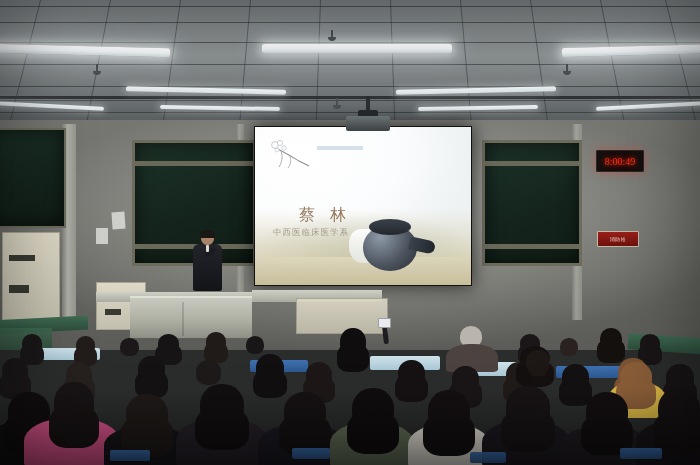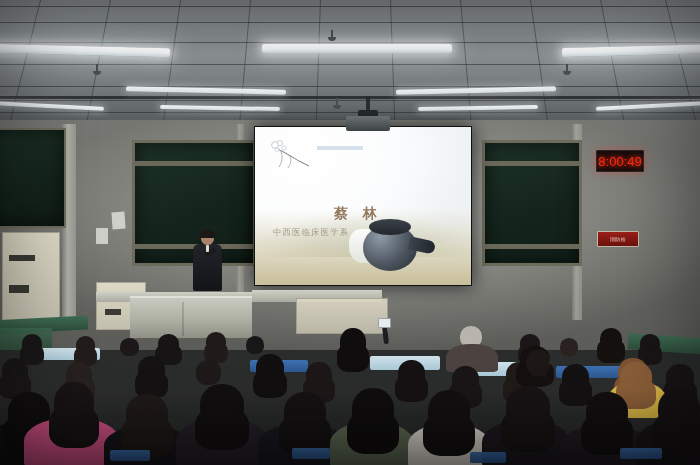--- a/index.html
+++ b/index.html
@@ -71,21 +71,21 @@
     display:flex;align-items:center;justify-content:center;
   }
   .title-box span{
     font-family:"DejaVu Serif",serif;font-size:20px;letter-spacing:2px;color:#4a5a6b;
     white-space:nowrap;text-shadow:0 0 1px rgba(90,110,130,.6);
   }
   .title-cap{position:absolute;left:62px;top:19px;width:46px;height:4px;background:#c8d6e4;opacity:.75;}
   .blossom{position:absolute;left:14px;top:12px;width:52px;height:34px;opacity:.78;}
   .presenter-name{
     position:absolute;left:44px;top:78px;font-family:"DejaVu Serif",serif;
-    font-size:14px;letter-spacing:5px;color:#8a6b4e;font-weight:bold;opacity:.9;margin-left:35px;
+    font-size:16px;letter-spacing:5px;color:#8a6b4e;font-weight:normal;opacity:.9;
   }
   .presenter-dept{
     position:absolute;left:18px;top:100px;font-family:"DejaVu Serif",serif;
     font-size:8.5px;letter-spacing:1px;color:#9a8f80;white-space:nowrap;opacity:.85;
   }
   .teapot{
     position:absolute;left:100px;top:84px;width:78px;height:62px;
   }
   .teapot .body{
     position:absolute;left:8px;top:14px;width:54px;height:46px;border-radius:48% 48% 50% 50%;
@@ -112,21 +112,21 @@
   .proj-mount{position:absolute;left:358px;top:110px;width:20px;height:9px;background:#23272a;border-radius:2px;}
 
   
   .led{
     position:absolute;left:596px;top:150px;width:46px;height:20px;
     background:#14100f;border:1px solid #2b2523;border-radius:1px;
     display:flex;align-items:center;justify-content:center;overflow:hidden;
     box-shadow:0 0 8px rgba(255,40,20,.35);
   }
   .led span{
-    font-family:Liberation Sans, sans-serif;font-size:13px;color:#ff2b12;
+    font-family:Liberation Serif, serif;font-size:10px;color:#ff2b12;
     letter-spacing:0px;text-shadow:0 0 4px #ff3a18,0 0 8px #c21000;
   }
   .red-plaque{
     position:absolute;left:597px;top:231px;width:40px;height:14px;
     background:linear-gradient(#9c1f18,#6d120d);border:1px solid #c2b9a8;border-radius:1px;
     display:flex;align-items:center;justify-content:center;overflow:hidden;
   }
   .red-plaque span{font-size:5px;color:#f0d9c8;letter-spacing:.5px;white-space:nowrap;}
 
   

